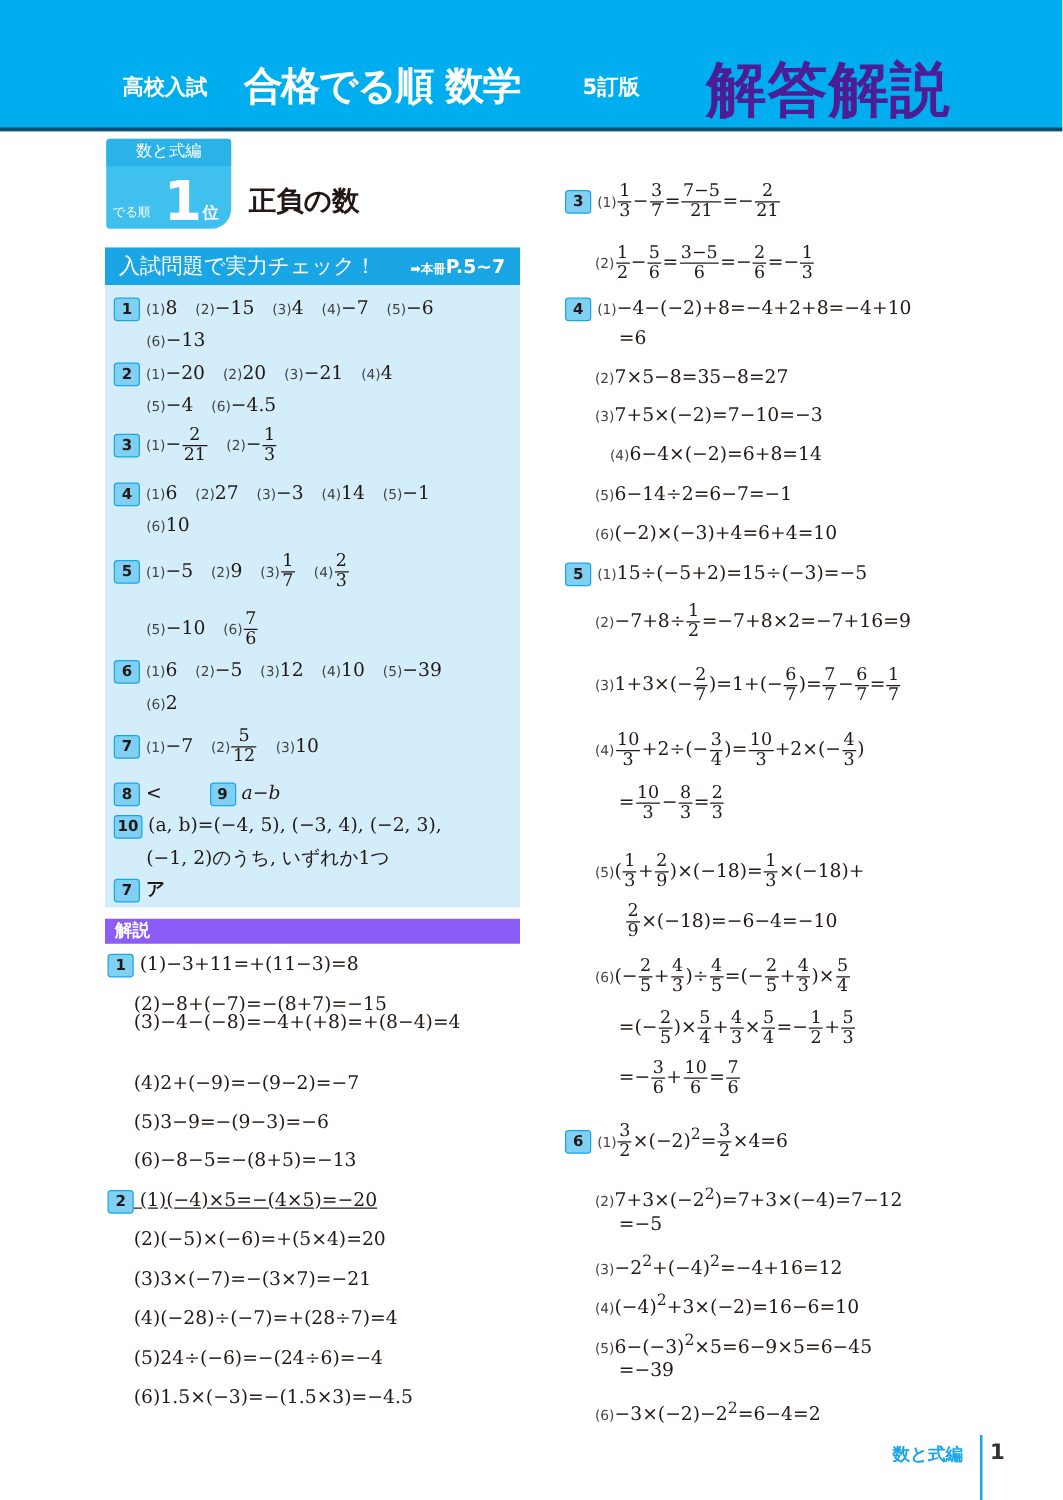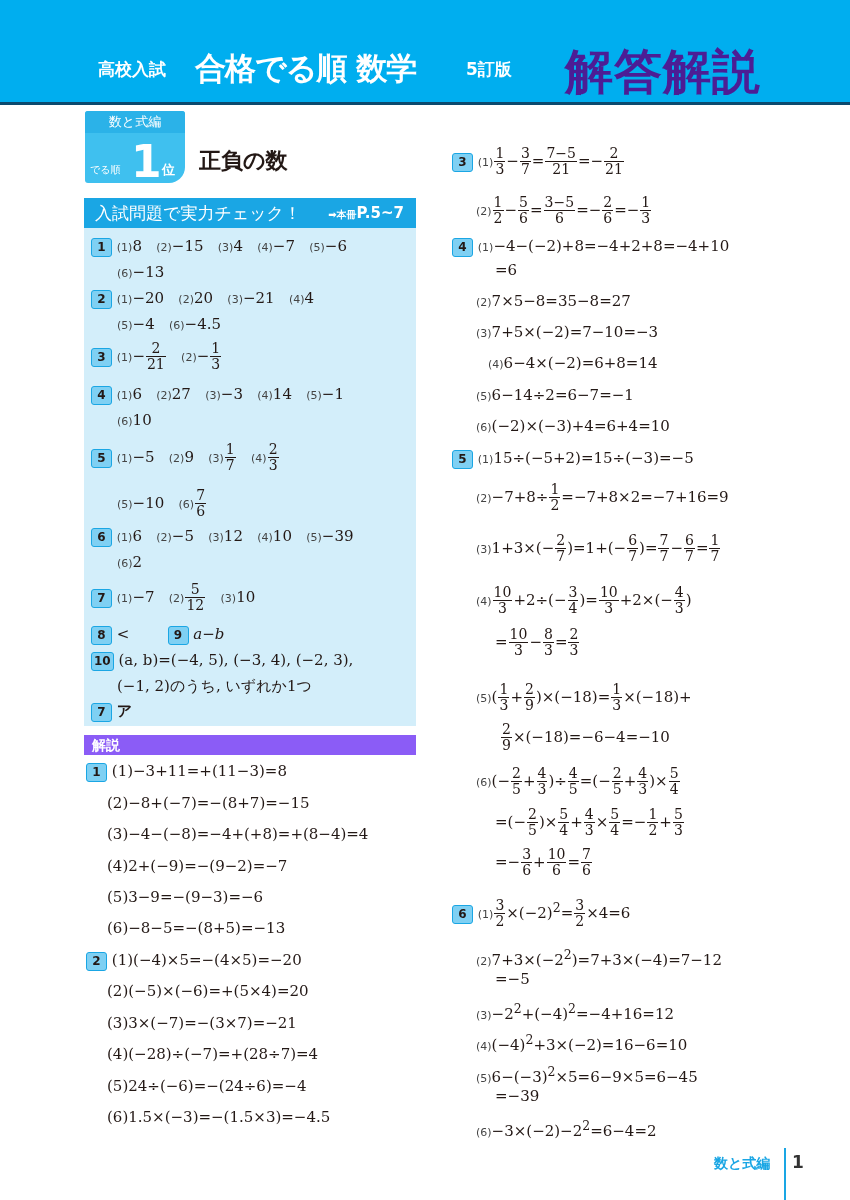--- a/index.html
+++ b/index.html
@@ -132,26 +132,26 @@
   <b>ア</b>
 </div>
 
 <div class="kaisetsu-bar">解説</div>
 
 <div class="line" style="left:86px;top:762px;">
   <span class="num">1</span>
   <span>(1)−3+11=+(11−3)=8</span>
 </div>
 <div class="line" style="left:107px;top:794px;">(2)−8+(−7)=−(8+7)=−15</div>
-<div class="line" style="left:107px;top:825px;">(3)−4−(−8)=−4+(+8)=+(8−4)=4</div>
+<div class="line" style="left:107px;top:808px;">(3)−4−(−8)=−4+(+8)=+(8−4)=4</div>
 <div class="line" style="left:107px;top:857px;">(4)2+(−9)=−(9−2)=−7</div>
 <div class="line" style="left:107px;top:888px;">(5)3−9=−(9−3)=−6</div>
 <div class="line" style="left:107px;top:919px;">(6)−8−5=−(8+5)=−13</div>
 
-<div class="line" style="left:86px;top:951px;">
+<div class="line" style="left:86px;top:951px;text-decoration:underline;">
   <span class="num">2</span>
   <span>(1)(−4)×5=−(4×5)=−20</span>
 </div>
 <div class="line" style="left:107px;top:982px;">(2)(−5)×(−6)=+(5×4)=20</div>
 <div class="line" style="left:107px;top:1014px;">(3)3×(−7)=−(3×7)=−21</div>
 <div class="line" style="left:107px;top:1045px;">(4)(−28)÷(−7)=+(28÷7)=4</div>
 <div class="line" style="left:107px;top:1077px;">(5)24÷(−6)=−(24÷6)=−4</div>
 <div class="line" style="left:107px;top:1108px;">(6)1.5×(−3)=−(1.5×3)=−4.5</div>
 
 <div class="line" style="left:452px;top:146px;">

